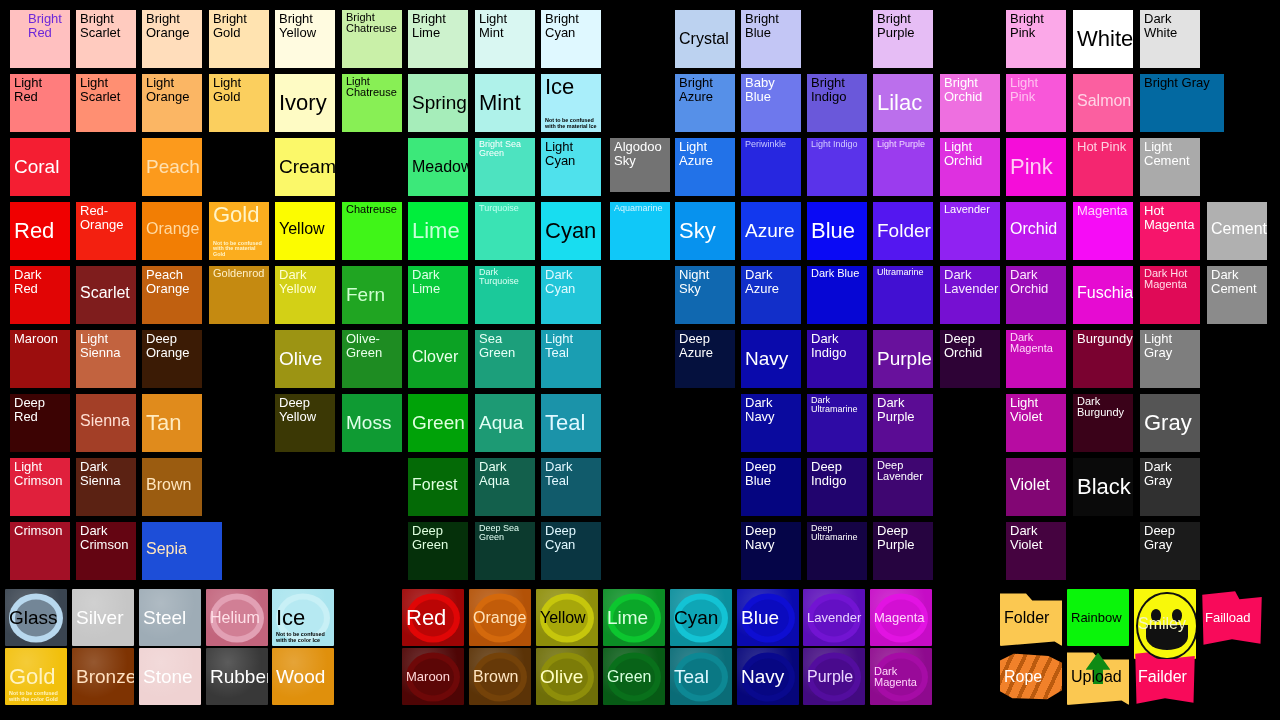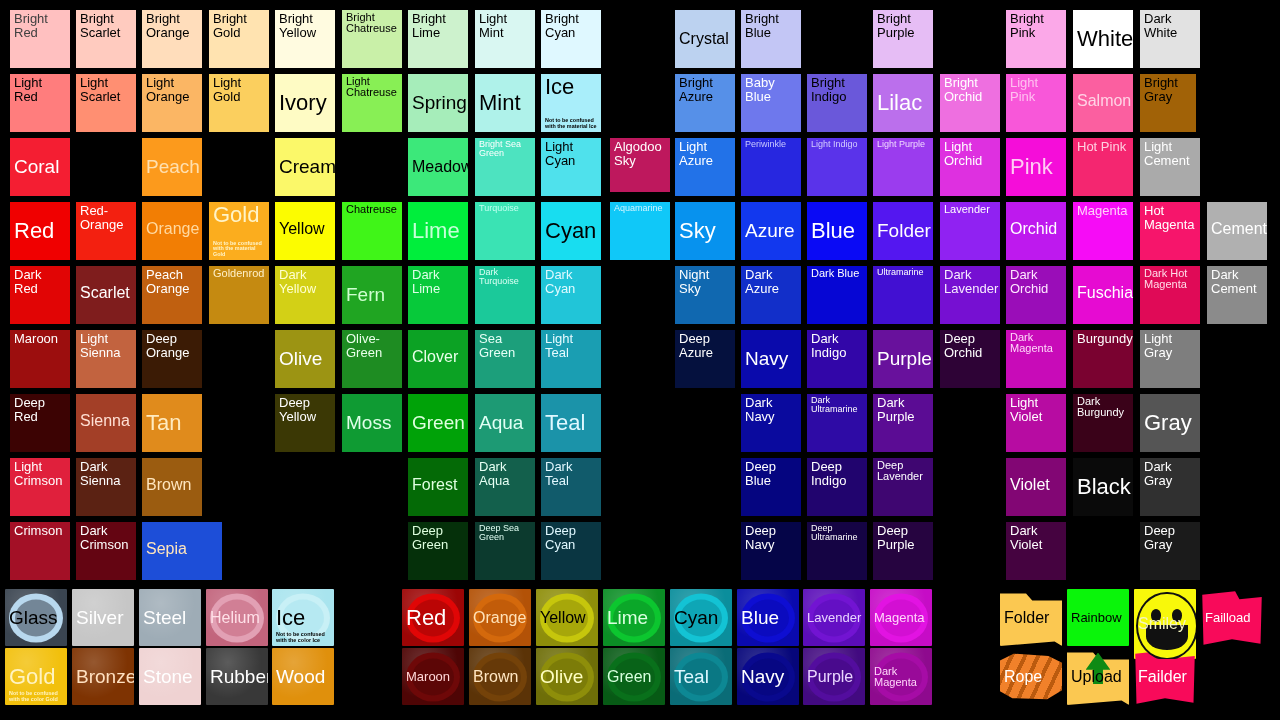--- a/index.html
+++ b/index.html
@@ -54,21 +54,21 @@
   .sheen{
     position:absolute;inset:0;z-index:0;pointer-events:none;
   }
   .objicon{position:absolute;inset:0;z-index:0;}
 </style>
 </head>
 <body>
 
 <div id="board">
     <div class="cell t2" style="left: 10px; top: 10px; width: 60px; height: 58px; background: rgb(255, 192, 192);">
-      <div class="lbl" style="color: #404040;">Bright Red</div>
+      <div class="lbl" style="color: #6d28d9; margin-left: 14px;">Bright Red</div>
     </div>
     <div class="cell t2" style="left: 76px; top: 10px; width: 60px; height: 58px; background: rgb(255, 203, 191);">
       <div class="lbl" style="color: rgb(0, 0, 0);">Bright Scarlet</div>
     </div>
     <div class="cell t2" style="left: 142px; top: 10px; width: 60px; height: 58px; background: rgb(255, 221, 187);">
       <div class="lbl" style="color: rgb(0, 0, 0);">Bright Orange</div>
     </div>
     <div class="cell t2" style="left: 209px; top: 10px; width: 60px; height: 58px; background: rgb(255, 227, 176);">
       <div class="lbl" style="color: rgb(0, 0, 0);">Bright Gold</div>
     </div>
@@ -147,42 +147,42 @@
     </div>
     <div class="cell t2" style="left: 940px; top: 74px; width: 60px; height: 58px; background: rgb(238, 111, 224);">
       <div class="lbl" style="color: rgb(255, 255, 255);">Bright Orchid</div>
     </div>
     <div class="cell t2" style="left: 1006px; top: 74px; width: 60px; height: 58px; background: rgb(248, 87, 217);">
       <div class="lbl" style="color: rgb(255, 192, 240);">Light Pink</div>
     </div>
     <div class="cell t3 midlow" style="left: 1073px; top: 74px; width: 60px; height: 58px; background: rgb(251, 95, 160);">
       <div class="lbl" style="color: rgb(255, 212, 230);">Salmon</div>
     </div>
-    <div class="cell t2" style="left: 1140px; top: 74px; width: 56px; height: 58px; background: #a16207;">
+    <div class="cell t2" style="left: 1140px; top: 74px; width: 84px; height: 58px; background: #0369a1;">
       <div class="lbl" style="color: rgb(0, 0, 0);">Bright Gray</div>
     </div>
     <div class="cell t4 mid" style="left: 10px; top: 138px; width: 60px; height: 58px; background: rgb(244, 30, 50);">
       <div class="lbl" style="color: rgb(255, 255, 255);">Coral</div>
     </div>
     <div class="cell t4 mid" style="left: 142px; top: 138px; width: 60px; height: 58px; background: rgb(252, 154, 28);">
       <div class="lbl" style="color: rgb(255, 224, 176);">Peach</div>
     </div>
     <div class="cell t4 mid" style="left: 275px; top: 138px; width: 60px; height: 58px; background: rgb(251, 248, 105);">
       <div class="lbl" style="color: rgb(0, 0, 0);">Cream</div>
     </div>
     <div class="cell t3 mid" style="left: 408px; top: 138px; width: 60px; height: 58px; background: rgb(60, 232, 122);">
       <div class="lbl" style="color: rgb(0, 0, 0);">Meadow</div>
     </div>
     <div class="cell ts" style="left: 475px; top: 138px; width: 60px; height: 58px; background: rgb(77, 227, 192);">
       <div class="lbl" style="color: rgb(255, 255, 255);">Bright Sea Green</div>
     </div>
     <div class="cell t2" style="left: 541px; top: 138px; width: 60px; height: 58px; background: rgb(79, 225, 236);">
       <div class="lbl" style="color: rgb(0, 0, 0);">Light Cyan</div>
     </div>
-    <div class="cell t2" style="left: 610px; top: 138px; width: 60px; height: 54px; background: #be185d;">
+    <div class="cell t2" style="left: 610px; top: 138px; width: 60px; height: 54px; background: #737373;">
       <div class="lbl" style="color: rgb(255, 255, 255);">Algodoo Sky</div>
     </div>
     <div class="cell t2" style="left: 675px; top: 138px; width: 60px; height: 58px; background: rgb(34, 114, 232);">
       <div class="lbl" style="color: rgb(255, 255, 255);">Light Azure</div>
     </div>
     <div class="cell ts" style="left: 741px; top: 138px; width: 60px; height: 58px; background: rgb(39, 39, 224);">
       <div class="lbl" style="color: rgb(200, 200, 255);">Periwinkle</div>
     </div>
     <div class="cell ts" style="left: 807px; top: 138px; width: 60px; height: 58px; background: rgb(90, 51, 234);">
       <div class="lbl" style="color: rgb(212, 204, 255);">Light Indigo</div>

